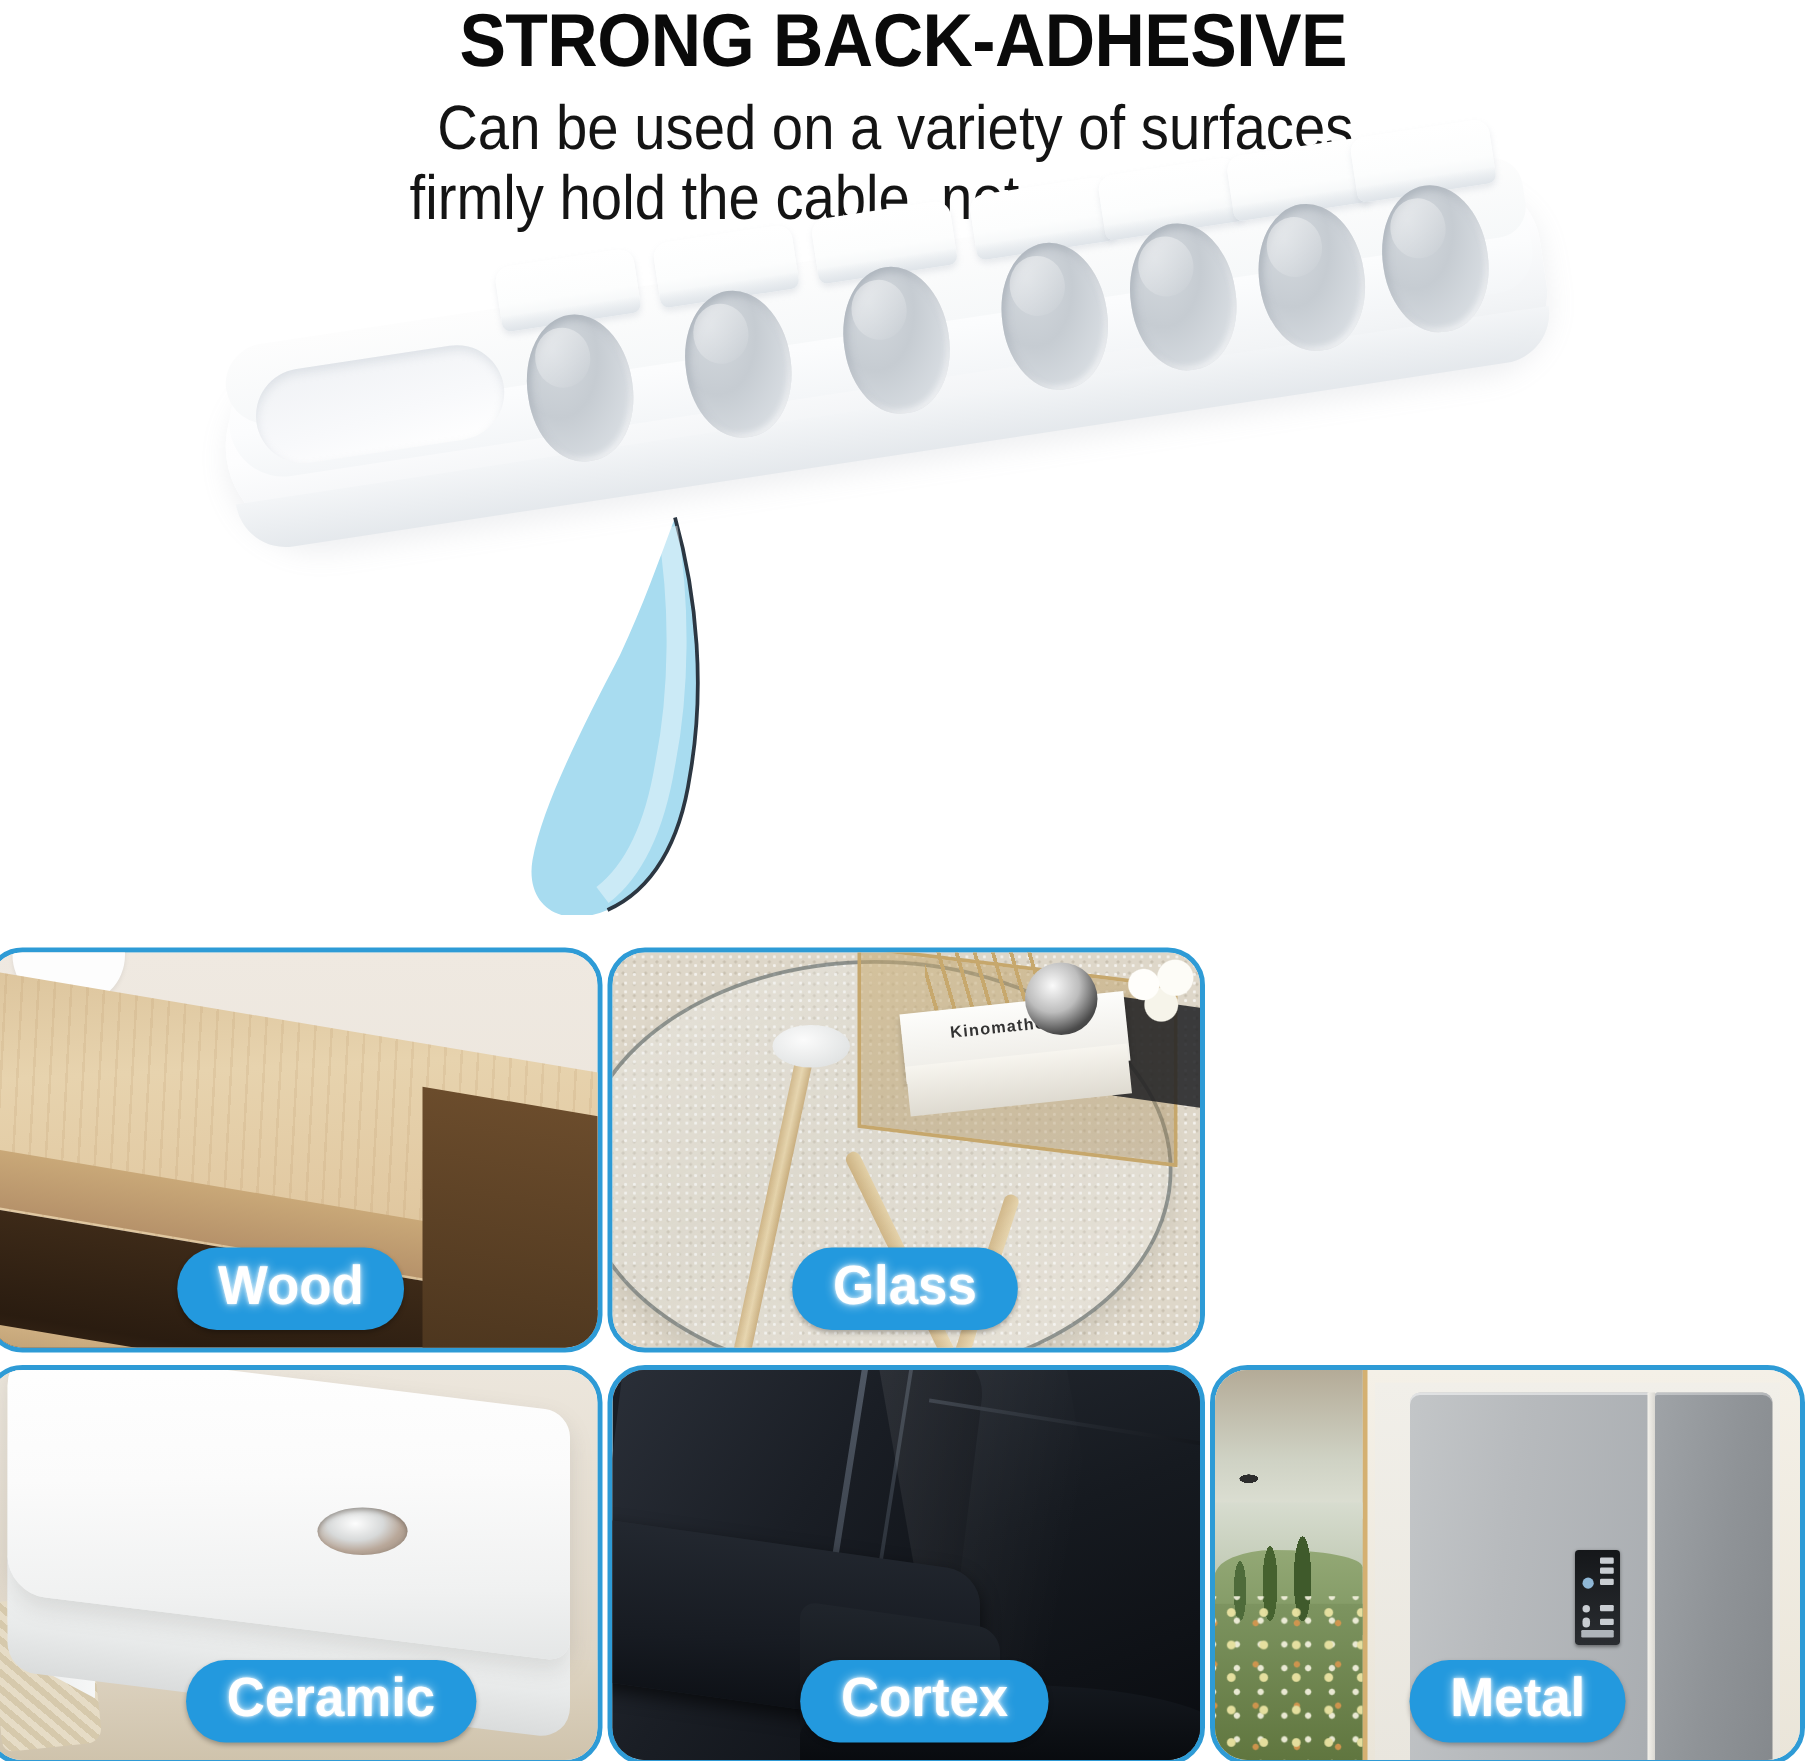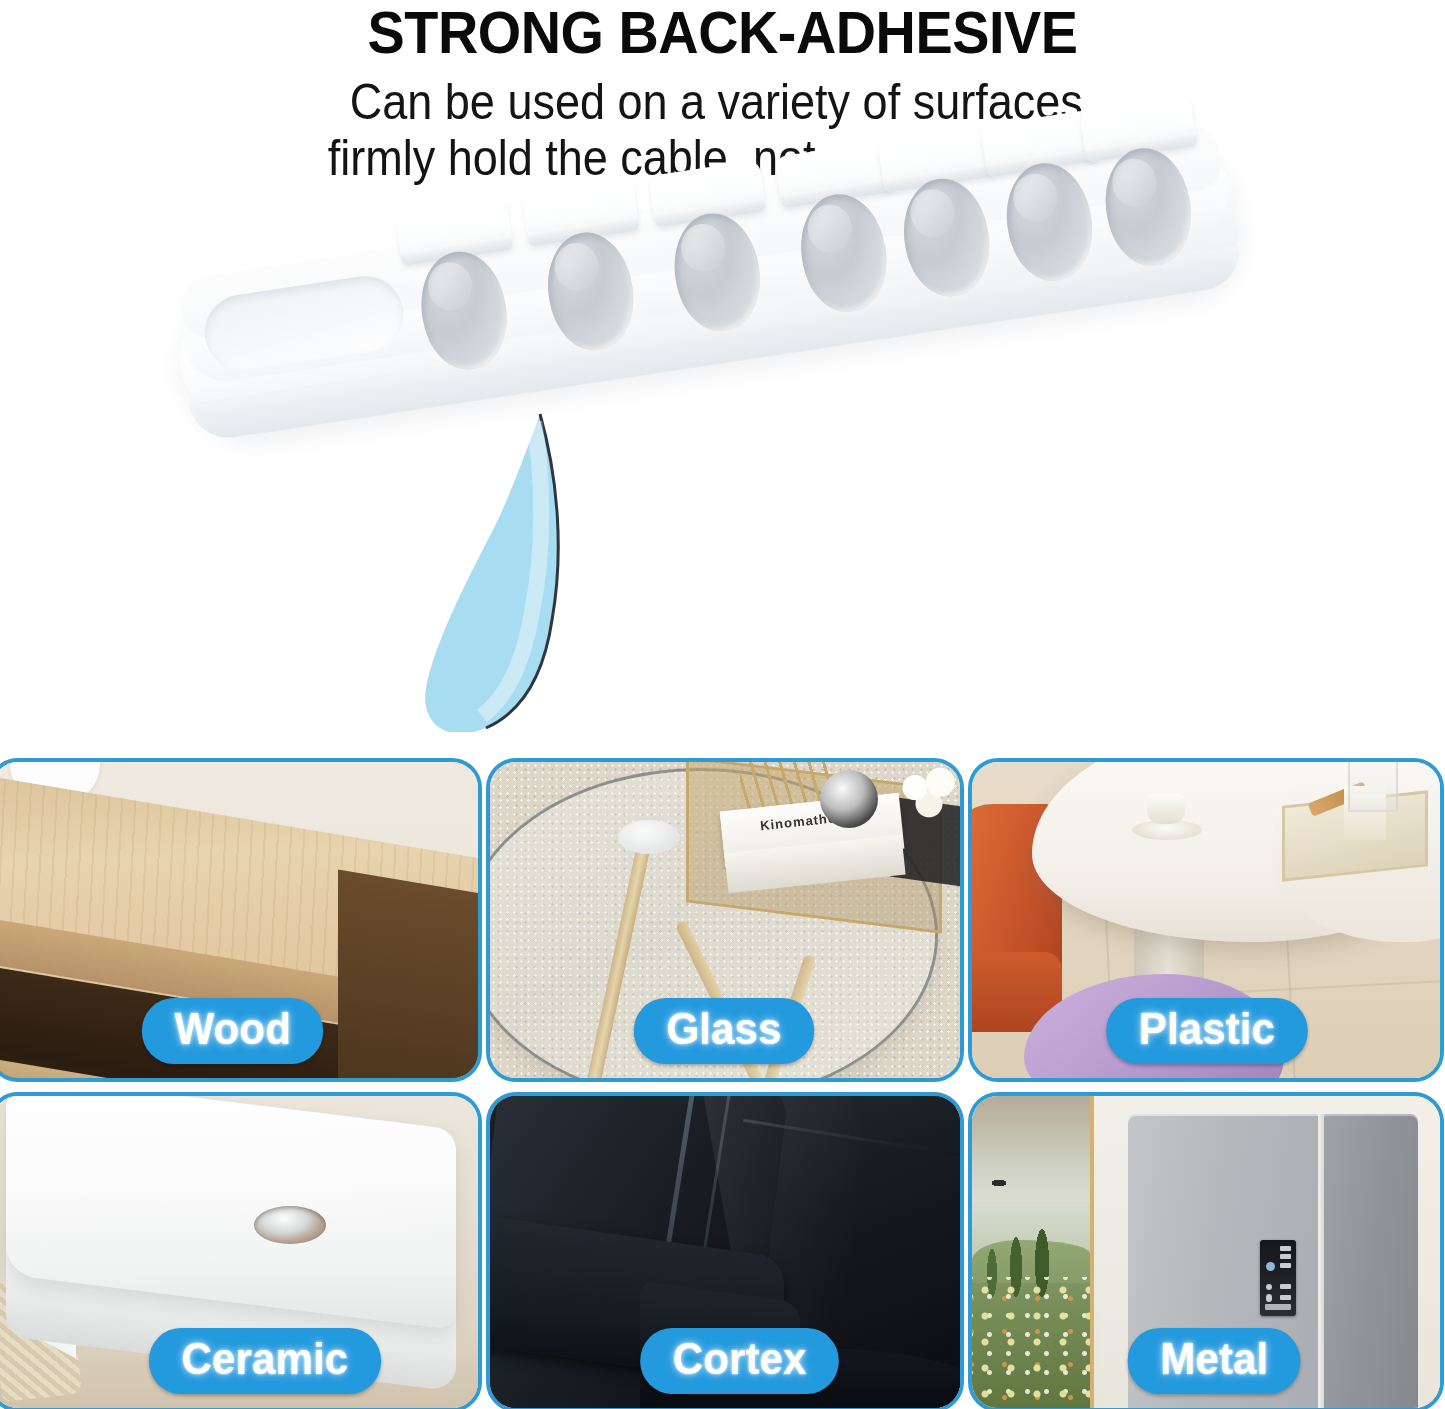--- a/index.html
+++ b/index.html
@@ -354,40 +354,20 @@
       <div class="g-dark"></div>
       <div class="g-book"></div>
       <div class="g-book2"></div>
       <div class="g-booktxt">Kinomather</div>
       <div class="g-vase"></div>
       <div class="g-flower"></div>
     </div>
     <div class="pill" style="left:140px;">Glass</div>
   </div>
 
-  <div class="cell" style="left:968px;top:6px;width:468px;height:316px;">
-    <div class="scene">
-      <div class="p-floor">
-          <div class="p-tile"></div>
-        </div>
-      <div class="p-chair-o"></div>
-      <div class="p-chair-o2"></div>
-      <div class="p-base"></div>
-      <div class="p-table"></div>
-      <div class="p-table2"></div>
-      <div class="p-saucer"></div>
-      <div class="p-cup"></div>
-      <div class="p-tray"></div>
-      <div class="p-gold"></div>
-      <div class="p-candle"></div>
-      <div class="p-glass"></div>
-      <div class="p-chair-p"></div>
-    </div>
-    <div class="pill" style="left:130px;">Plastic</div>
-  </div>
 
   <div class="cell" style="left:-12px;top:340px;width:486px;height:312px;">
     <div class="scene">
       <div class="c-wall">
           <div class="c-marble"></div>
         </div>
       <div class="c-floor"></div>
       <div class="c-towel"></div>
       <div class="c-sink-side"></div>
       <div class="c-sink-front"></div>

